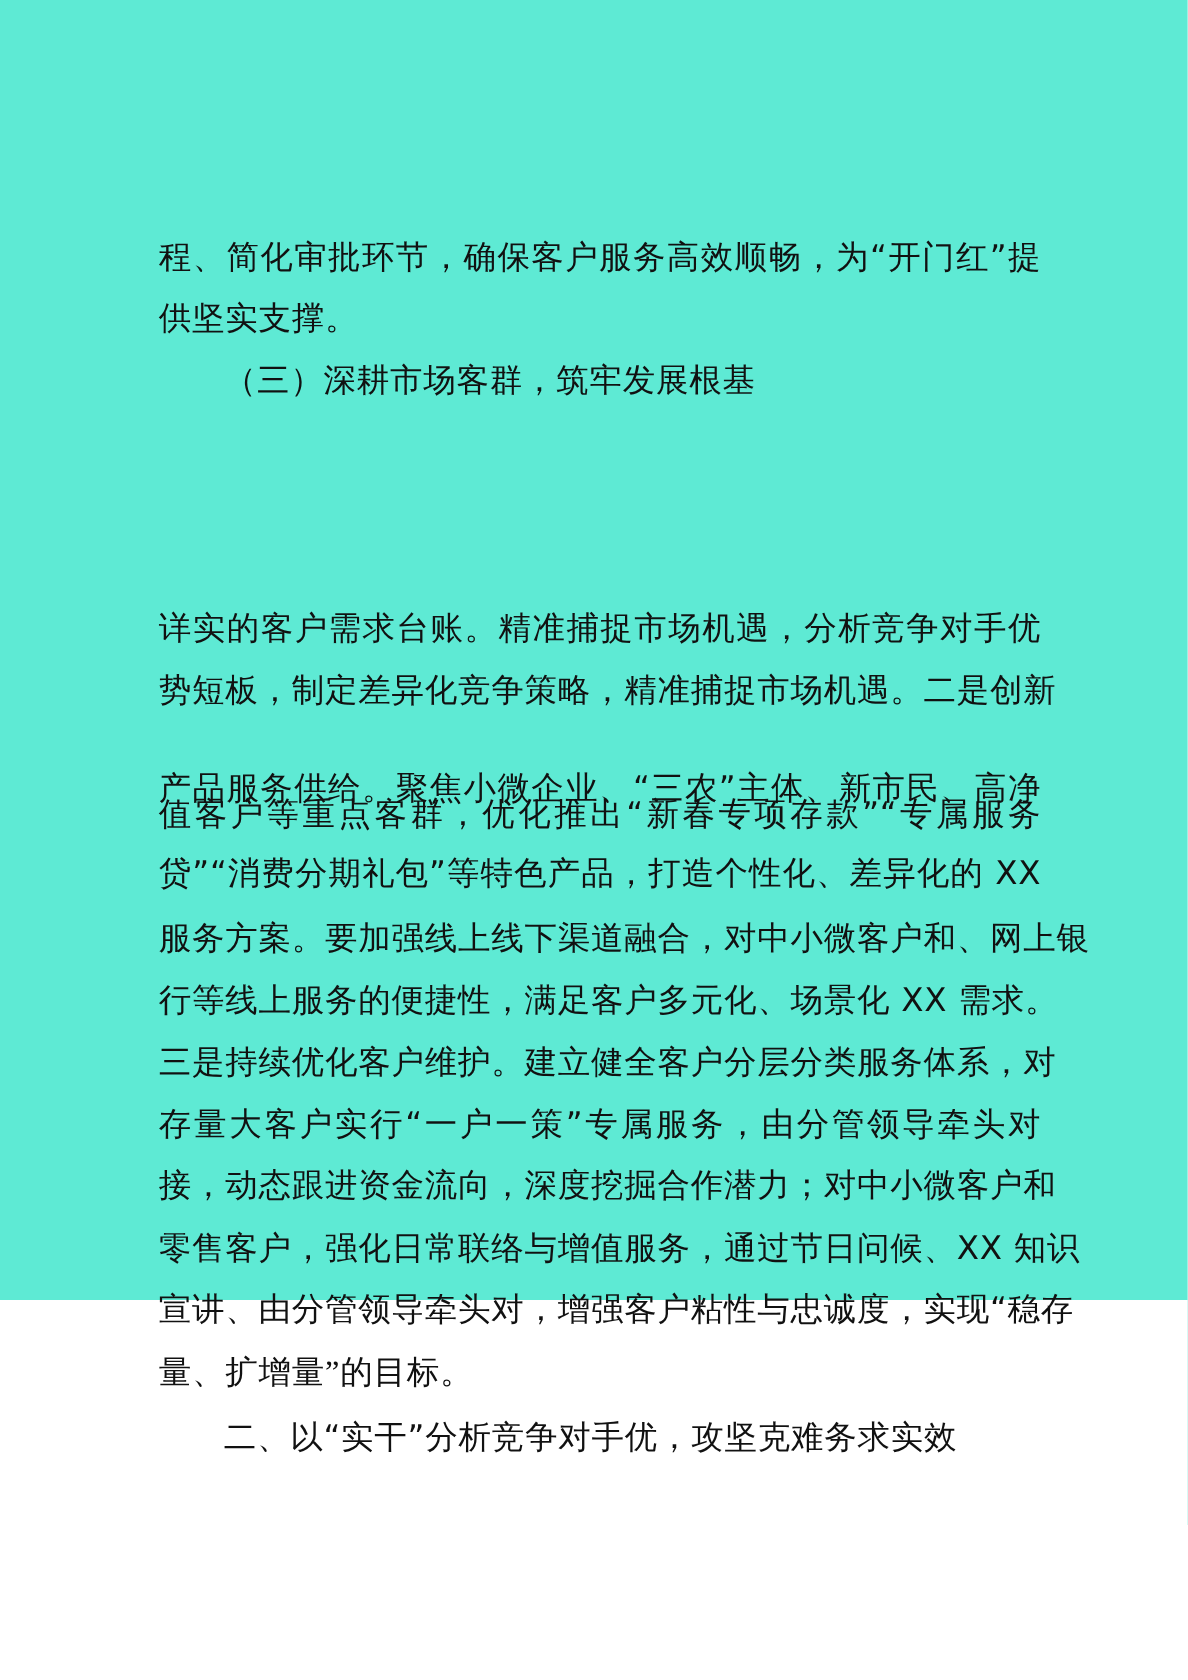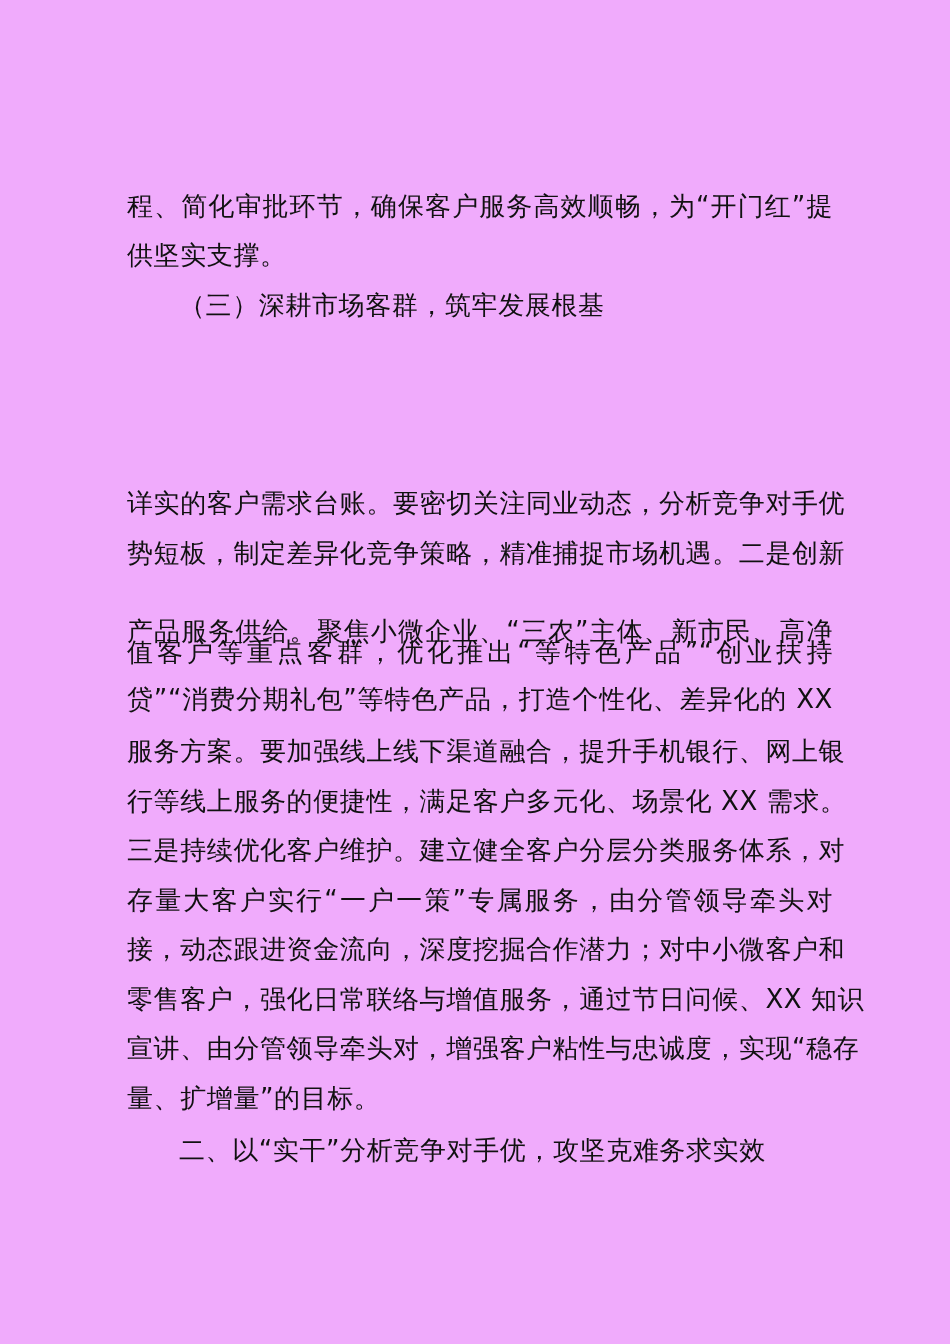--- a/index.html
+++ b/index.html
@@ -1,37 +1,37 @@
 <!DOCTYPE html>
 <html><head>
 <meta charset="utf-8">
 <style>
   html, body { margin: 0; padding: 0; background: #ffffff; }
   body { width: 950px; height: 1344px; position: relative; overflow: hidden;
          font-family: "DejaVu Sans", "Liberation Sans", sans-serif; color: #111; }
-  .page { position: absolute; left: 0; top: 0; width: 950px; height: 1344px; background: #f0abfc; }
+  .page { position: absolute; left: 0; top: 0; width: 950px; height: 1040px; background: #5eead4; }
   .line { position: absolute; left: 127px; width: 706px; font-size: 26px; line-height: 34px;
           white-space: nowrap; text-align: justify; text-align-last: justify; letter-spacing: 0.6px; }
-  .line.last { text-align-last: left; }
+  .line.last { text-align-last: left; font-family: Liberation Serif, serif; }
   .line.indent { left: 179px; width: 654px; }
   .line.heading { left: 179px; width: 654px; text-align-last: left; }
 </style>
 </head>
 <body>
 
 <div class="page">
   <div class="line" style="top:189px">程、简化审批环节，确保客户服务高效顺畅，为“开门红”提</div>
   <div class="line last" style="top:238px">供坚实支撑。</div>
   <div class="line heading" style="top:288px">（三）深耕市场客群，筑牢发展根基</div>
-  <div class="line" style="top:486px">详实的客户需求台账。要密切关注同业动态，分析竞争对手优</div>
+  <div class="line" style="top:486px">详实的客户需求台账。精准捕捉市场机遇，分析竞争对手优</div>
   <div class="line" style="top:536px">势短板，制定差异化竞争策略，精准捕捉市场机遇。二是创新</div>
   <div class="line" style="top:614px">产品服务供给。聚焦小微企业、“三农”主体、新市民、高净</div>
-  <div class="line" style="top:635px">值客户等重点客群，优化推出“等特色产品”“创业扶持</div>
+  <div class="line" style="top:635px">值客户等重点客群，优化推出“新春专项存款”“专属服务</div>
   <div class="line" style="top:682px">贷”“消费分期礼包”等特色产品，打造个性化、差异化的 XX</div>
-  <div class="line" style="top:734px">服务方案。要加强线上线下渠道融合，提升手机银行、网上银</div>
+  <div class="line" style="top:734px">服务方案。要加强线上线下渠道融合，对中小微客户和、网上银</div>
   <div class="line" style="top:784px">行等线上服务的便捷性，满足客户多元化、场景化 XX 需求。</div>
   <div class="line" style="top:833px">三是持续优化客户维护。建立健全客户分层分类服务体系，对</div>
   <div class="line" style="top:883px">存量大客户实行“一户一策”专属服务，由分管领导牵头对</div>
   <div class="line" style="top:932px">接，动态跟进资金流向，深度挖掘合作潜力；对中小微客户和</div>
   <div class="line" style="top:982px">零售客户，强化日常联络与增值服务，通过节日问候、XX 知识</div>
   <div class="line" style="top:1031px">宣讲、由分管领导牵头对，增强客户粘性与忠诚度，实现“稳存</div>
   <div class="line last" style="top:1081px">量、扩增量”的目标。</div>
   <div class="line heading" style="top:1133px">二、以“实干”分析竞争对手优，攻坚克难务求实效</div>
 </div>
 

